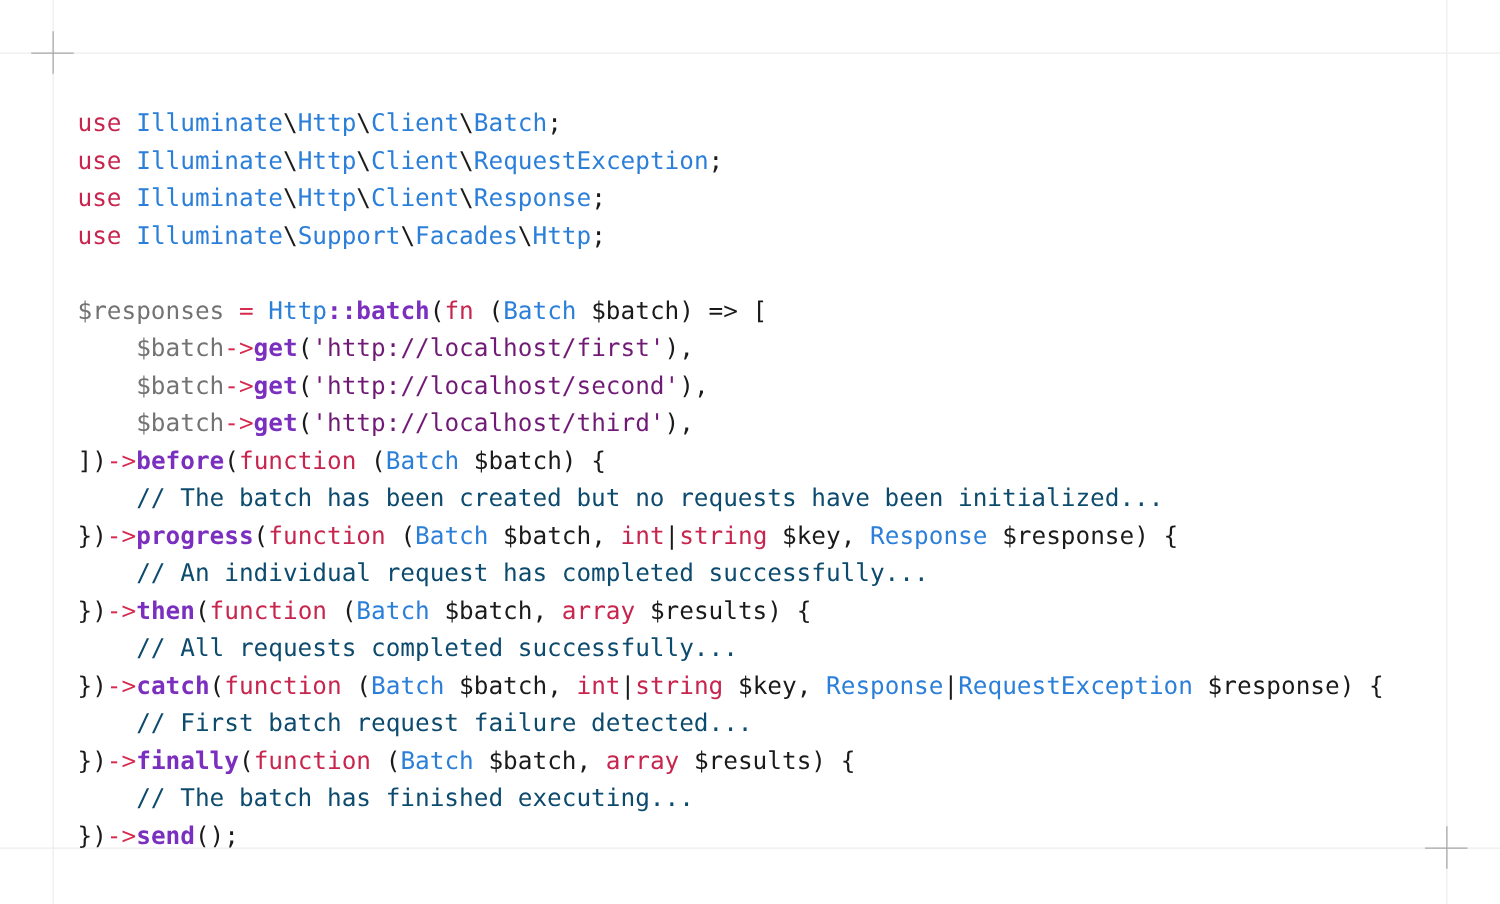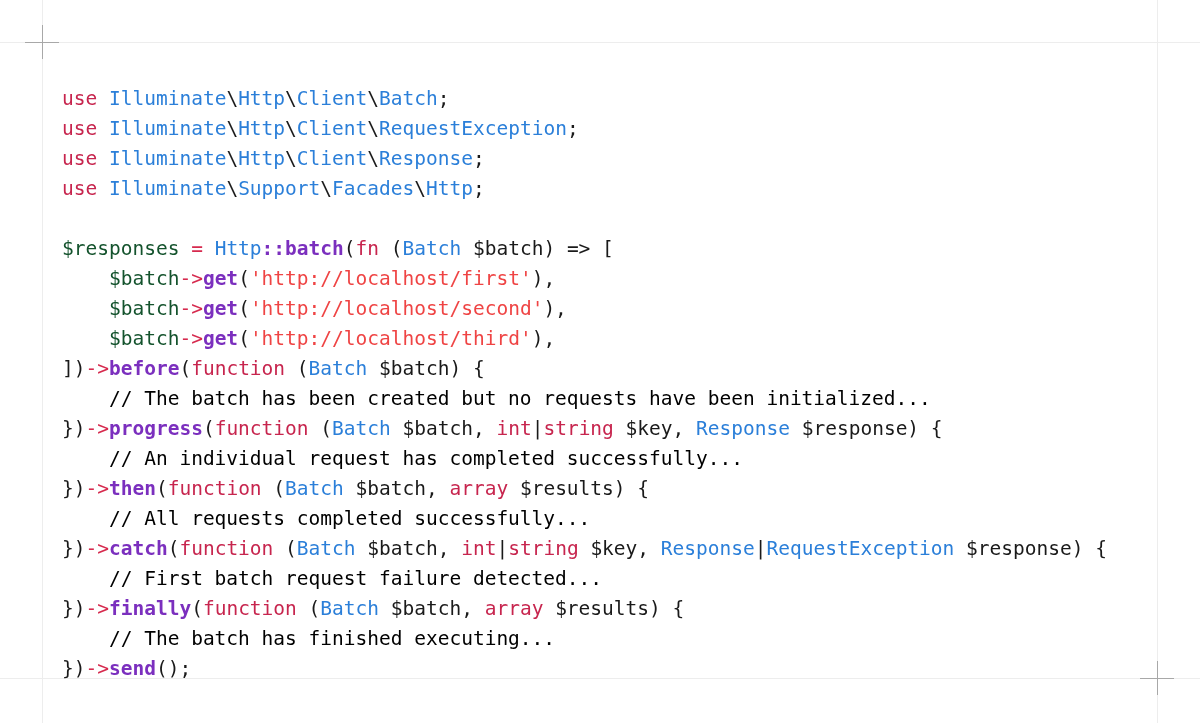--- a/index.html
+++ b/index.html
@@ -73,24 +73,24 @@
     white-space: pre;
     min-height: 30px;
   }
   .code-line.blank { height: 30px; }
 
   
   .t-plain   { color: #1a1a1a; }
   .t-keyword { color: #c7254e; }
   .t-class   { color: #2b7fd9; }
   .t-method  { color: #7b2fbe; font-weight: bold; }
-  .t-string  { color: #ef4444; }
-  .t-comment { color: #000000; }
+  .t-string  { color: #701a75; }
+  .t-comment { color: #0c4a6e; }
   .t-op      { color: #d62a4e; }
-  .t-var     { color: #14532d; }
+  .t-var     { color: #737373; }
 </style>
 </head>
 <body>
 
 <div id="page">
 
   <div class="guide guide-v left"></div>
   <div class="guide guide-v right"></div>
   <div class="guide guide-h top"></div>
   <div class="guide guide-h bottom"></div>

